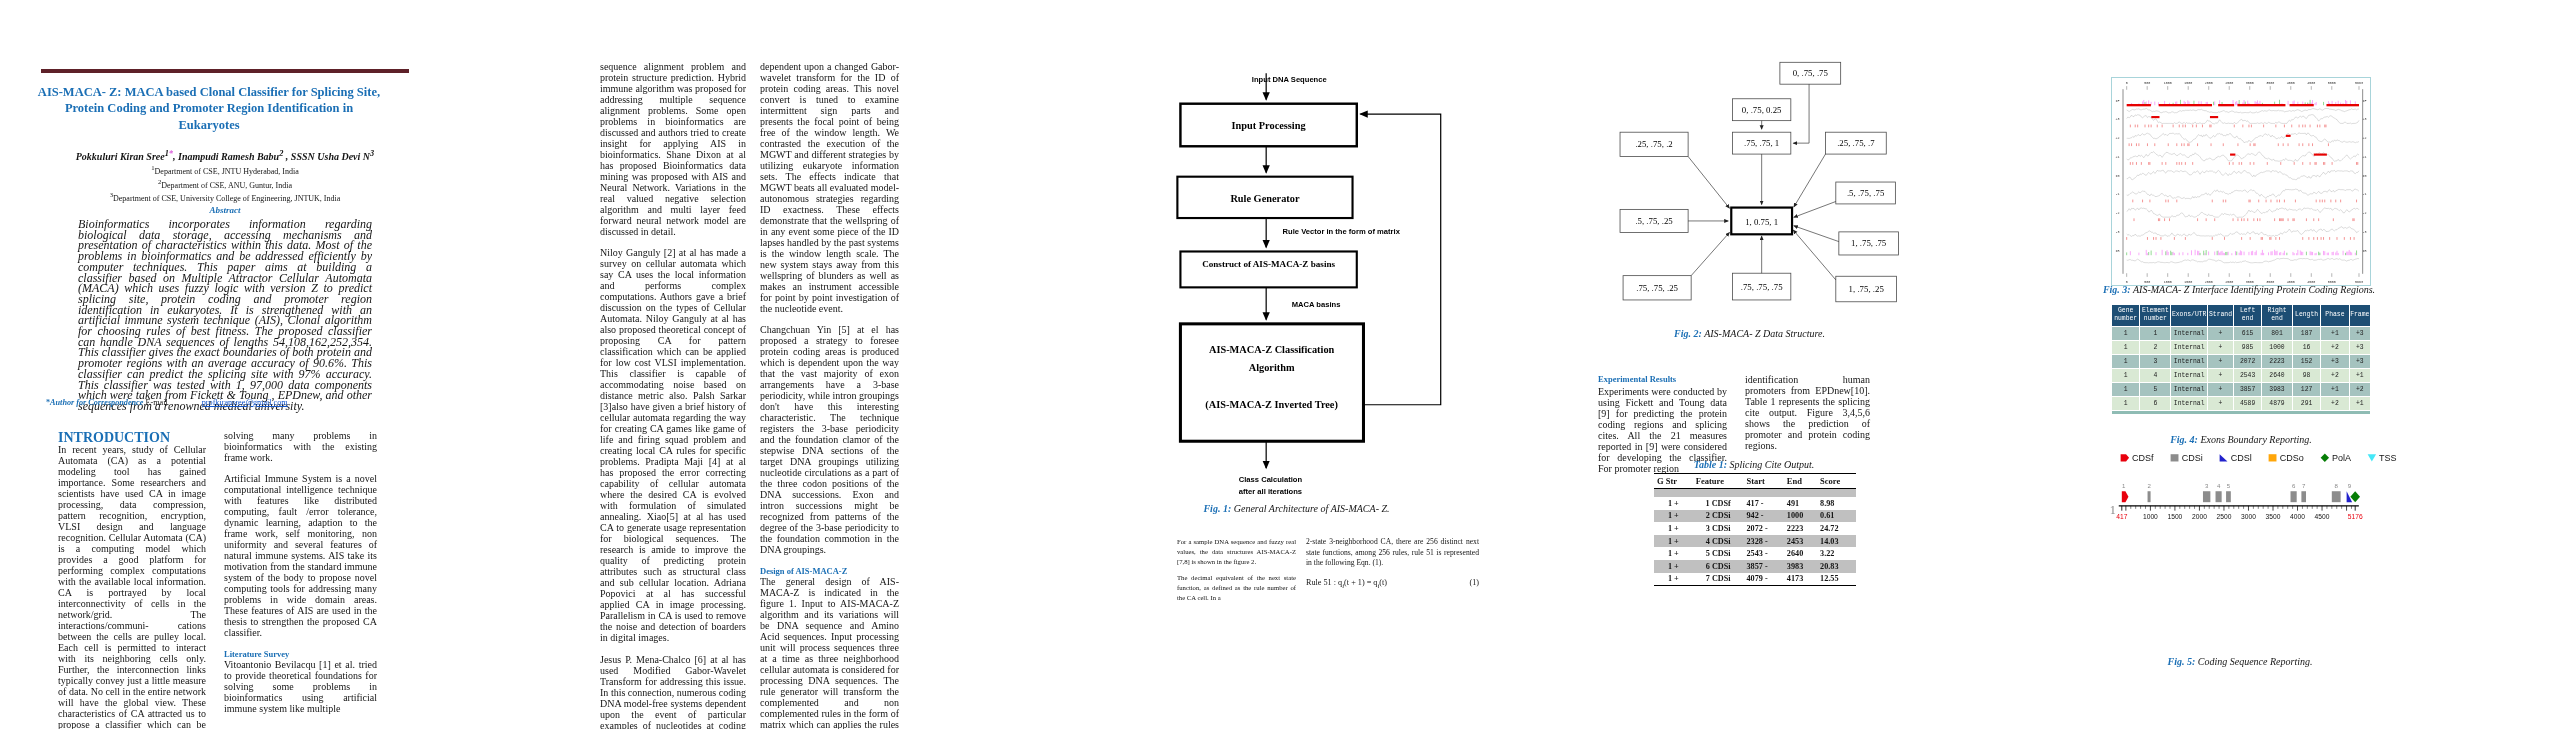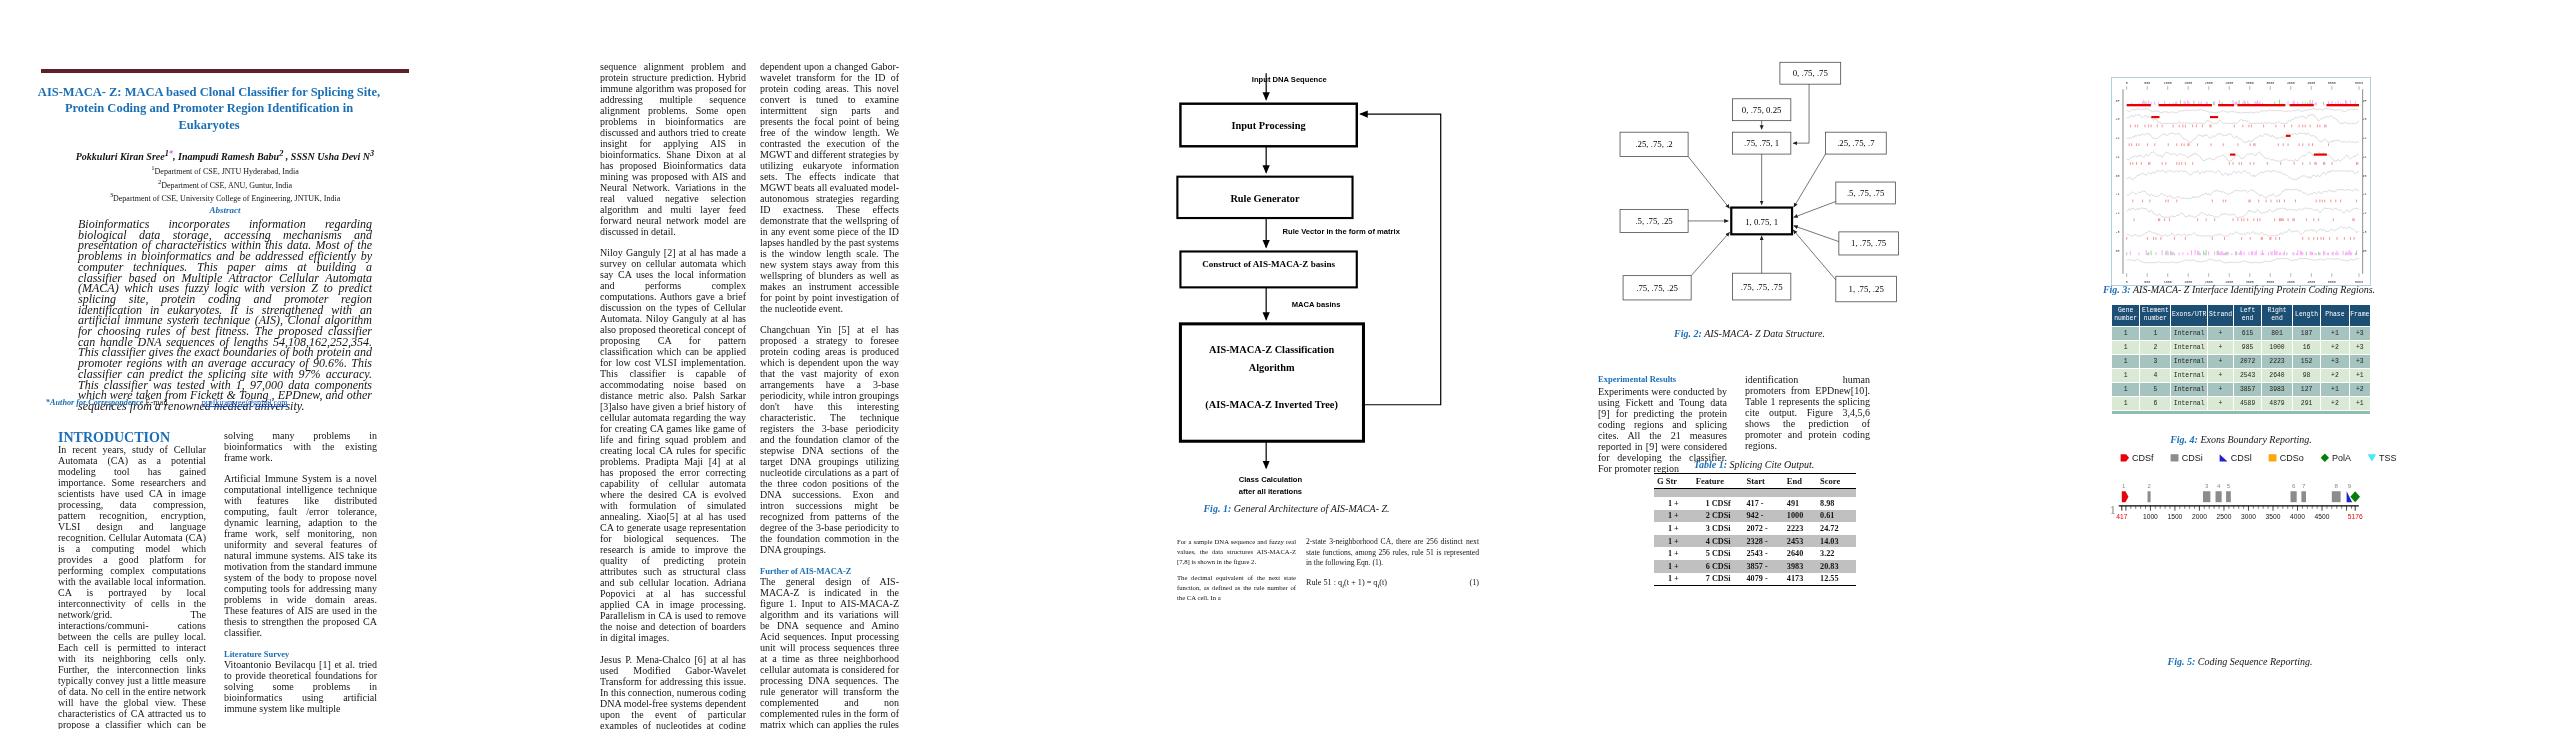--- a/index.html
+++ b/index.html
@@ -111,21 +111,21 @@
     <div class="jtext">Niloy Ganguly [2]  at al has made a survey on cellular automata which say CA uses the local information and performs complex computations. Authors gave a brief discussion on the types of Cellular Automata. Niloy Ganguly at al has also proposed theoretical concept of proposing CA for pattern classification which can be applied for low cost VLSI implementation. This classifier is capable of accommodating noise based on distance metric also. Palsh Sarkar [3]also have given a brief history of cellular automata regarding the way for creating CA games like game of life and firing squad problem and creating local CA rules for specific problems. Pradipta Maji [4] at al has proposed the error correcting capability of cellular automata where the desired CA is evolved with formulation of simulated annealing. Xiao[5] at al has used CA to generate usage representation for biological sequences. The research is amide to improve the quality of predicting protein attributes such as structural class and sub cellular location. Adriana Popovici at al has successful applied CA in image processing. Parallelism in CA is used to remove the noise and  detection of boarders in digital images.</div>
     <div class="gap"></div>
     <div class="jtext">Jesus P. Mena-Chalco [6] at al has used Modified Gabor-Wavelet Transform for addressing this issue.  In this connection, numerous coding DNA model-free systems dependent upon the event of particular examples of nucleotides at coding areas have been proposed. Regardless, these techniques have not been totally suitable because of their reliance on an observationally predefined window length needed for a nearby dissection of a DNA locale. Authors present a strategy</div>
   </div>
 
   <div class="abs" style="left:760px;top:61px;width:139px;">
     <div class="jtext">dependent upon a changed Gabor-wavelet transform for the ID of protein coding areas. This novel convert is tuned to examine intermittent sign parts and presents the focal point of being free of the window length. We contrasted the execution of the MGWT and different strategies by utilizing eukaryote information sets. The effects indicate that MGWT beats all evaluated model-autonomous strategies regarding ID exactness. These effects demonstrate that the wellspring of in any event some piece of the ID lapses handled by the past systems is the window length scale. The new system stays away from this wellspring of blunders as well as makes an instrument accessible for point by point investigation of the nucleotide event.</div>
     <div class="gap"></div>
     <div class="jtext">Changchuan Yin [5] at el has proposed a strategy to foresee protein coding areas is produced which is  dependent upon the way that the vast majority of exon arrangements have a 3-base periodicity, while intron groupings don't have this interesting characteristic. The technique registers the 3-base periodicity and the foundation clamor of the stepwise DNA sections of the target DNA groupings utilizing nucleotide circulations as a part of the three codon positions of the DNA successions. Exon and intron successions might be recognized from patterns of the degree of the 3-base periodicity to the foundation commotion in the DNA groupings.</div>
     <div class="gap"></div>
-    <div class="sub-head">Further of AIS-MACA-Z</div>
+    <div class="sub-head">Design of AIS-MACA-Z</div>
     <div class="jtext">The general design of AIS-MACA-Z is indicated in the figure 1. Input to AIS-MACA-Z algorithm and its variations will be DNA sequence and Amino Acid sequences. Input processing unit will process sequences three at a time as three neighborhood cellular automata is considered for processing DNA sequences. The rule generator will transform the complemented and non complemented rules in the form of matrix which can applies the rules to the corresponding cells very easily. AIS-MACA-Z basins are calculated as per the proposed algorithm and an inverted tree of multiple attractor cellular automata is formed which can predict the class of the input after all iterations.</div>
   </div>
 
   <svg class="abs" viewBox="0 0 470 712" style="left:1170px;top:66px;width:286px;height:433px;">
     <defs>
       <marker id="ah1" markerWidth="9" markerHeight="8" refX="6" refY="3" orient="auto">
           <path d="M0,0 L7,3 L0,6 z" fill="#000"></path>
         </marker>
     </defs>
     <text x="196" y="26" class="f1lbl">Input DNA Sequence</text>

